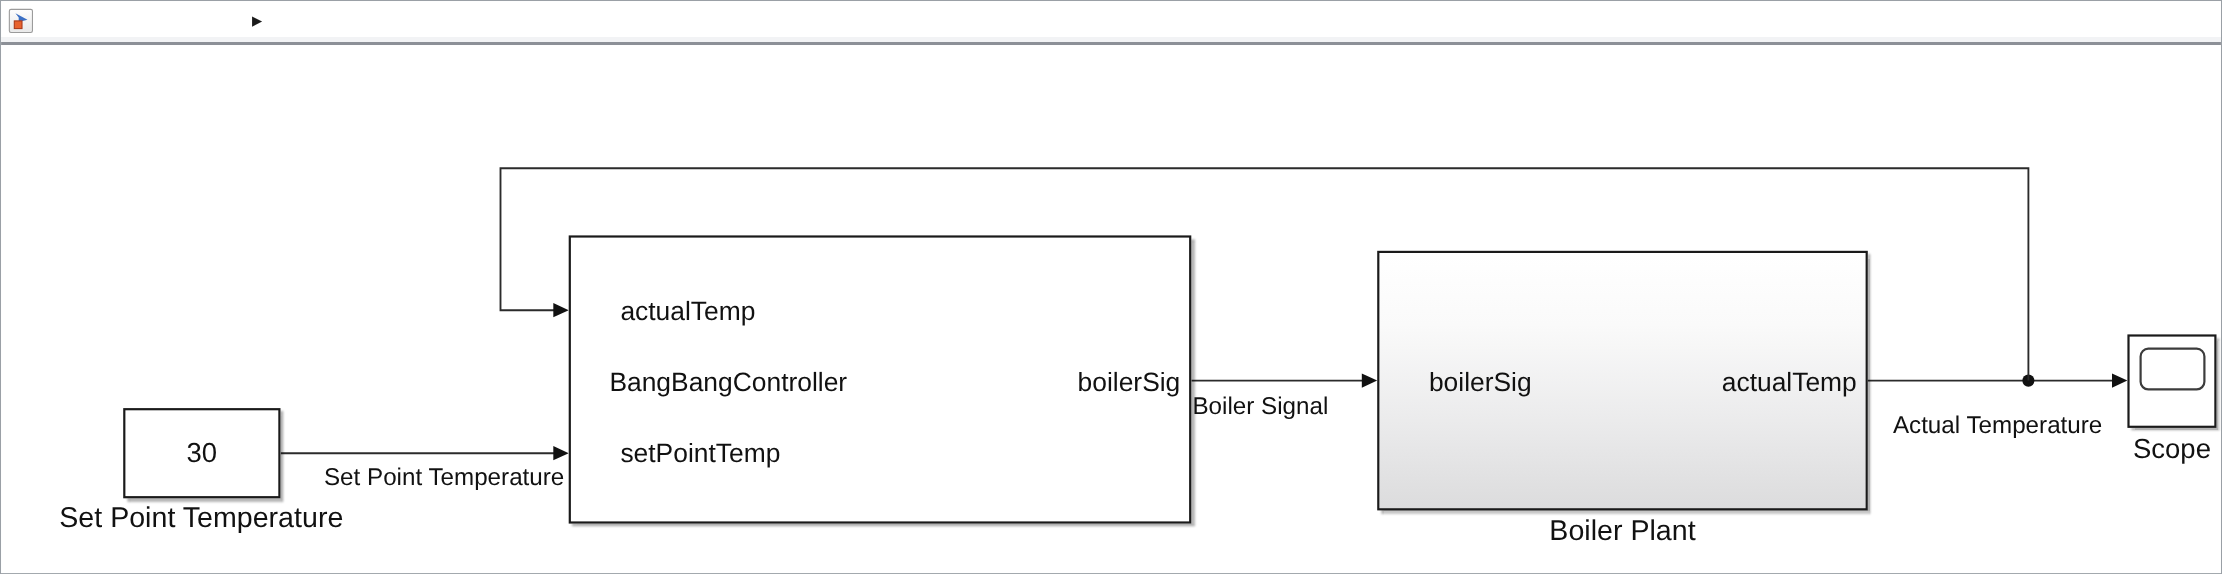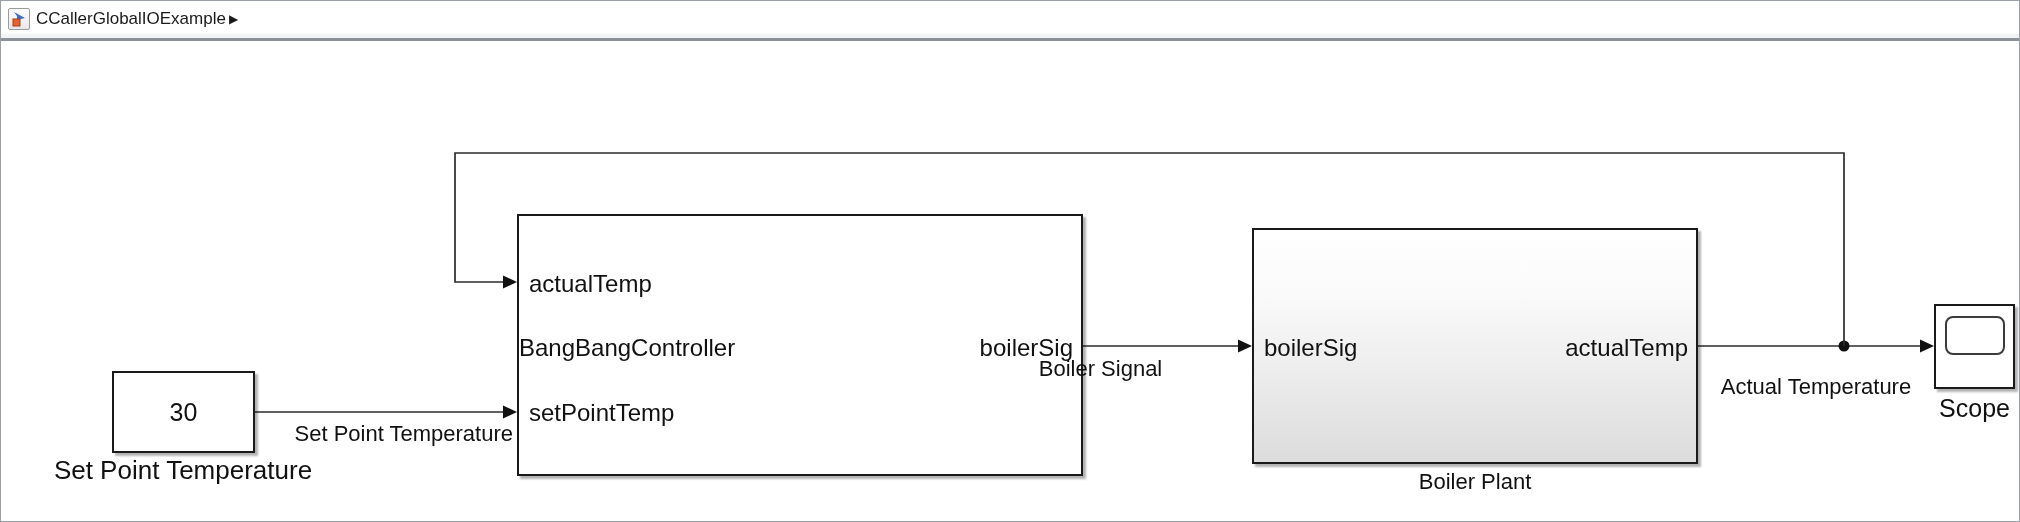--- a/index.html
+++ b/index.html
@@ -45,52 +45,51 @@
     display:flex;align-items:center;justify-content:center;font-size:25px;color:#111;}
   .blk-controller{left:516px;top:213px;width:566px;height:262px;}
   .blk-boiler{left:1251px;top:227px;width:446px;height:236px;
     background:linear-gradient(180deg,#ffffff 0%,#fafafa 28%,#eaeaeb 68%,#dcdcdd 100%);}
   .blk-scope{left:1933px;top:303px;width:81px;height:85px;}
   .scope-screen{
     position:absolute;left:9px;top:10px;width:60px;height:39px;
     border:2px solid #3c3c3c;border-radius:8px;background:#ffffff;
   }
   .port-label{
-    position:absolute;font-size:24px;color:#111;line-height:28px;white-space:nowrap;
+    position:absolute;font-size:24px;color:#111;line-height:28px;white-space:nowrap;margin-left:35px;
   }
   .pl-left{left:10px;}
   .pl-right{right:8px;text-align:right;}
   .pl-center{left:0;right:0;text-align:left;}
   .block-name{
     position:absolute;color:#111;text-align:center;white-space:nowrap;line-height:30px;
   }
   .nm-constant{left:20px;top:454px;width:324px;font-size:26px;}
   .nm-controller{left:516px;top:481px;width:566px;font-size:25px;}
-  .nm-boiler{left:1251px;top:466px;width:446px;font-size:22px;}
+  .nm-boiler{left:1251px;top:466px;width:446px;font-size:26px;}
   .nm-scope{left:1913px;top:392px;width:121px;font-size:25px;}
   .signal-label{
     position:absolute;font-size:22px;color:#111;line-height:26px;white-space:nowrap;
   }
   .sl-setpoint{left:230px;top:420px;width:282px;text-align:right;}
-  .sl-boilersig{left:1018px;top:355px;width:163px;text-align:center;}
+  .sl-boilersig{left:1083px;top:355px;width:163px;text-align:left;}
   .sl-actualtemp{left:1706px;top:373px;width:218px;text-align:center;}
 </style>
 </head>
 <body>
 
 <div class="frame">
 
   <div class="topbar">
     <div class="model-icon-btn">
       <svg width="16" height="16" viewBox="0 0 16 16">
         <polygon points="3,1 14,7 6,9 6,5" fill="#3b6fc4"></polygon>
         <rect x="2" y="8" width="7" height="7" fill="#e8622d" stroke="#a93a1a" stroke-width="1"></rect>
       </svg>
     </div>
-    <span class="bc-title">CCallerGlobalIOExample</span>
     <span class="bc-chevron">▶</span>
   </div>
 
   <div class="canvas"></div>
 
   <svg class="wires" viewBox="0 0 2020 522">
 
     <line x1="254" y1="411" x2="503" y2="411" stroke="#2b2b2b" stroke-width="1.7"></line>
     <polygon points="502,404.5 516,411 502,417.5" fill="#111"></polygon>
 

